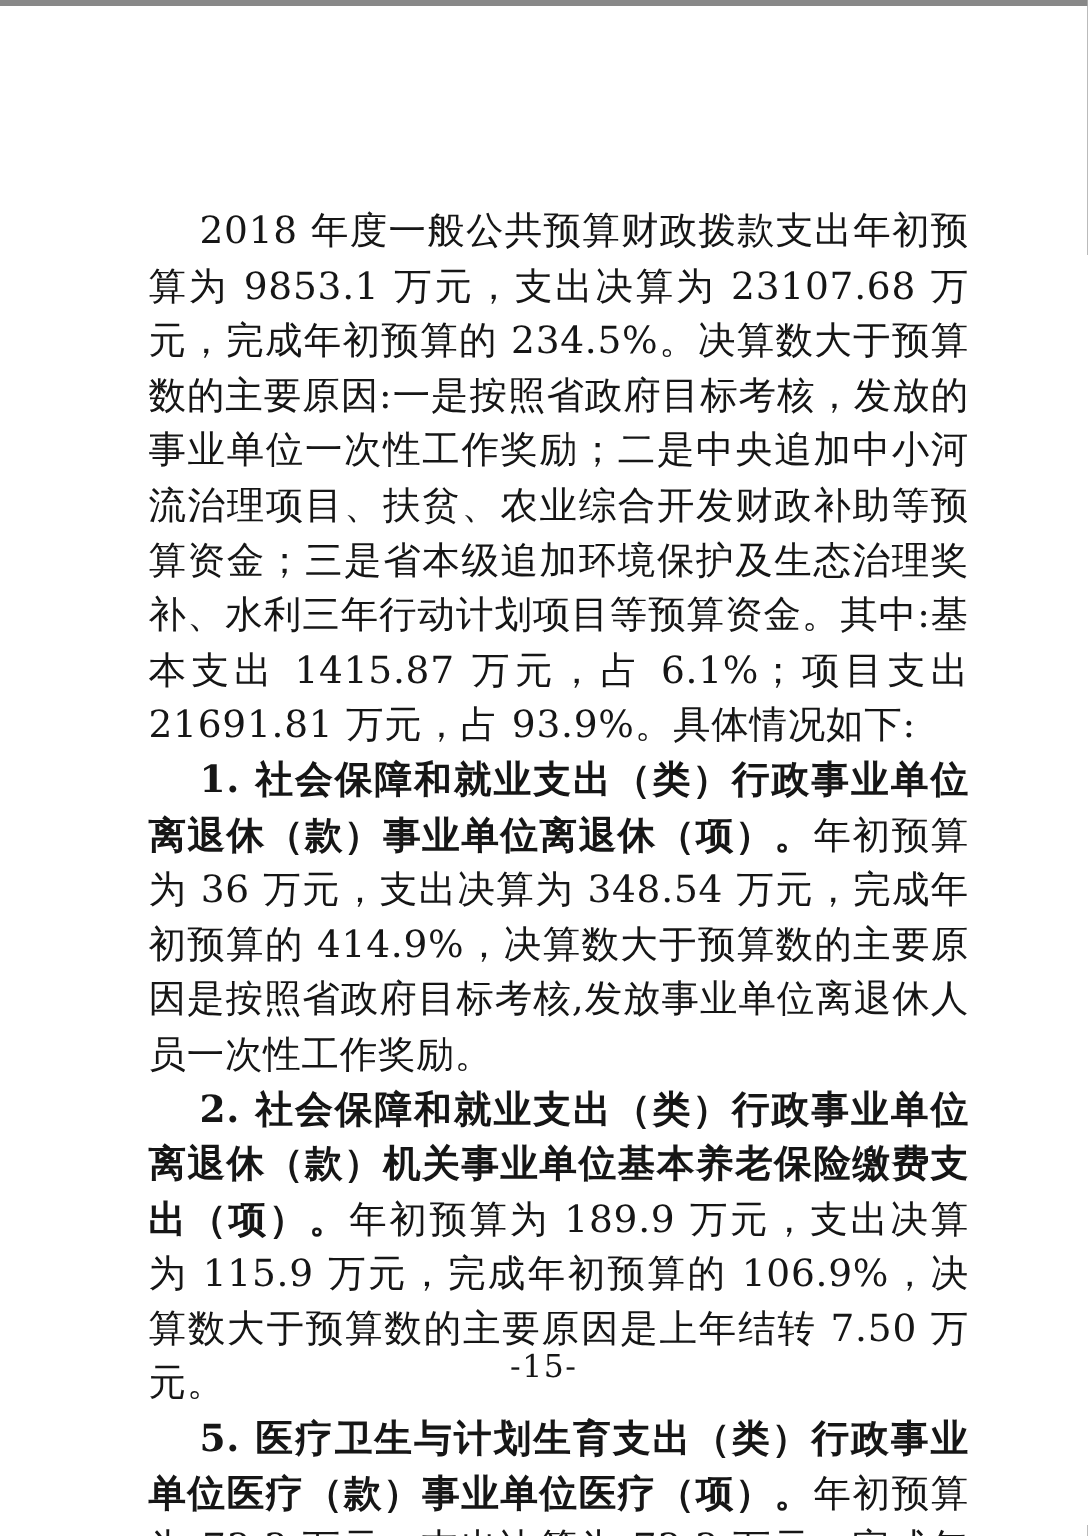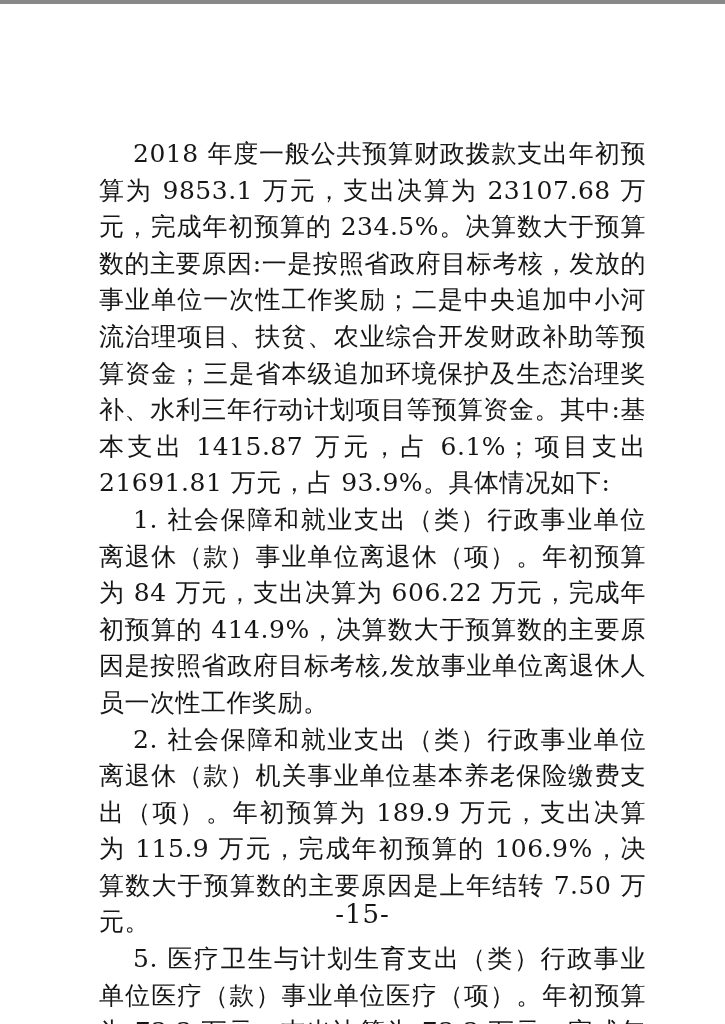--- a/index.html
+++ b/index.html
@@ -27,38 +27,38 @@
     text-align: justify;
     text-justify: inter-character;
     letter-spacing: 0.5px;
   }
   .text-block p {
     margin: 0;
     padding: 0;
     text-indent: 34px;
   }
   .item-heading {
-    font-weight: normal;
+    font-weight: bold;
   }
   .page-footer {
     position: absolute;
     left: 0;
     top: 895px;
     width: 725px;
     text-align: center;
-    font-size: 26px;
+    font-size: 21px;
     letter-spacing: 1px;
     color: #161616;
   }
 </style>
 </head>
 <body>
 
 <div class="page">
   <div class="text-block">
     <p>2018 年度一般公共预算财政拨款支出年初预算为 9853.1 万元，支出决算为 23107.68 万元，完成年初预算的 234.5%。决算数大于预算数的主要原因:一是按照省政府目标考核，发放的事业单位一次性工作奖励；二是中央追加中小河流治理项目、扶贫、农业综合开发财政补助等预算资金；三是省本级追加环境保护及生态治理奖补、水利三年行动计划项目等预算资金。其中:基本支出 1415.87 万元，占 6.1%；项目支出 21691.81 万元，占 93.9%。具体情况如下:</p>
-    <p><span class="item-heading">1. 社会保障和就业支出（类）行政事业单位离退休（款）事业单位离退休（项）。</span><span>年初预算为 84 万元，支出决算为 606.22 万元，完成年初预算的 414.9%，决算数大于预算数的主要原因是按照省政府目标考核,发放事业单位离退休人员一次性工作奖励。</span></p>
+    <p><span class="item-heading">1. 社会保障和就业支出（类）行政事业单位离退休（款）事业单位离退休（项）。</span><span>年初预算为 36 万元，支出决算为 348.54 万元，完成年初预算的 414.9%，决算数大于预算数的主要原因是按照省政府目标考核,发放事业单位离退休人员一次性工作奖励。</span></p>
     <p><span class="item-heading">2. 社会保障和就业支出（类）行政事业单位离退休（款）机关事业单位基本养老保险缴费支出（项）。</span><span>年初预算为 189.9 万元，支出决算为 115.9 万元，完成年初预算的 106.9%，决算数大于预算数的主要原因是上年结转 7.50 万元。</span></p>
     <p><span class="item-heading">5. 医疗卫生与计划生育支出（类）行政事业单位医疗（款）事业单位医疗（项）。</span><span>年初预算为 73.3 万元，支出决算为 73.3 万元，完成年初预算的 100%。</span></p>
 
   </div>
   <div class="page-footer">-15-</div>
 </div>
 
 </body></html>

